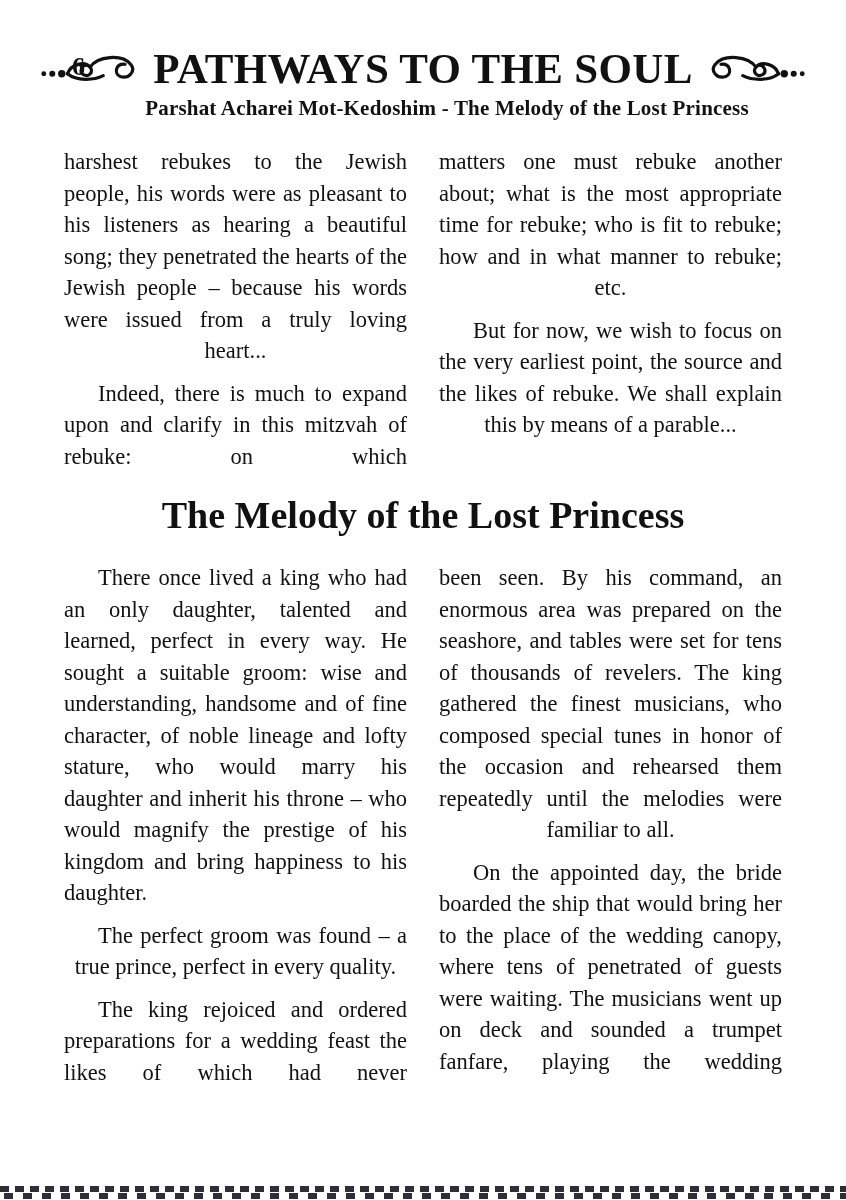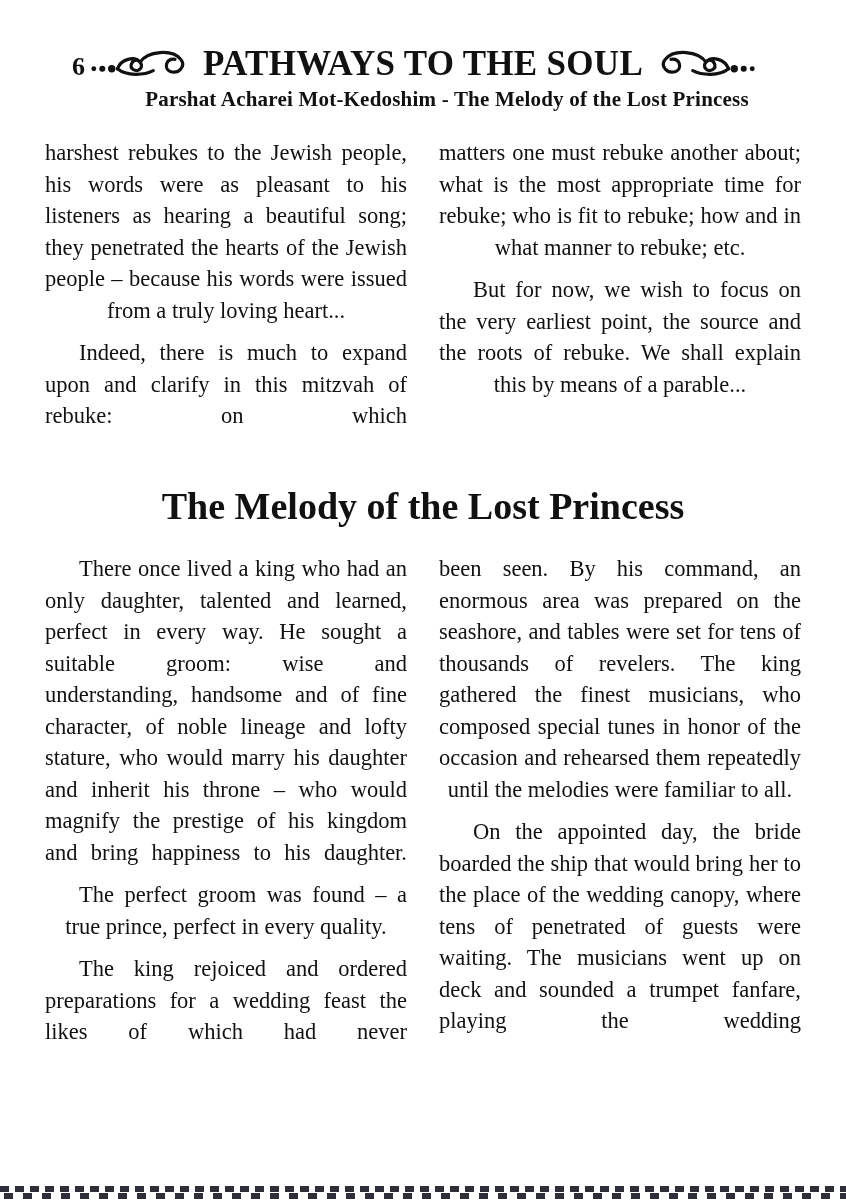--- a/index.html
+++ b/index.html
@@ -14,32 +14,32 @@
   
   .header{position:relative;padding-top:44px;}
   .page-number{
     position:absolute;left:72px;top:52px;
     font-size:26px;font-weight:bold;
   }
   .title-row{
     display:flex;align-items:center;justify-content:center;gap:10px;
   }
   .book-title{
-    font-size:35px;font-weight:bold;letter-spacing:.3px;white-space:nowrap;
+    font-size:43px;font-weight:bold;letter-spacing:.3px;white-space:nowrap;
   }
   .ornament{display:block;}
   .subtitle{
     text-align:center;font-size:21px;font-weight:bold;margin-top:3px;
     letter-spacing:.2px;
     padding-left:48px;
   }
   
   .cols{
     display:flex;gap:32px;
-    padding:0 45px;
+    padding:0 64px;
     margin-top:25px;
   }
   .col{flex:1 1 0;min-width:0;}
   .para{
     font-size:22.5px;
     line-height:31.5px;
     text-align:justify;
     margin:0;
   }
   .para + .para{margin-top:11px;}
@@ -107,21 +107,21 @@
     <div class="subtitle">Parshat Acharei Mot-Kedoshim - The Melody of the Lost Princess</div>
   </div>
 
   <div class="cols sec1">
     <div class="col">
       <p class="para cl">harshest rebukes to the Jewish people, his words were as pleasant to his listeners as hearing a beautiful song; they penetrated the hearts of the Jewish people – because his words were issued from a truly loving heart...</p>
       <p class="para ind jl">Indeed, there is much to expand upon and clarify in this mitzvah of rebuke: on which</p>
     </div>
     <div class="col">
       <p class="para cl">matters one must rebuke another about; what is the most appropriate time for rebuke; who is fit to rebuke; how and in what manner to rebuke; etc.</p>
-      <p class="para ind cl">But for now, we wish to focus on the very earliest point, the source and the roots of rebuke. We shall explain this by means of a parable...</p>
+      <p class="para ind cl">But for now, we wish to focus on the very earliest point, the source and the likes of rebuke. We shall explain this by means of a parable...</p>
     </div>
   </div>
 
   <div class="story-heading">The Melody of the Lost Princess</div>
 
   <div class="cols">
     <div class="col">
       <p class="para ind jl">There once lived a king who had an only daughter, talented and learned, perfect in every way. He sought a suitable groom: wise and understanding, handsome and of fine character, of noble lineage and lofty stature, who would marry his daughter and inherit his throne – who would magnify the prestige of his kingdom and bring happiness to his daughter.</p>
       <p class="para ind cl">The perfect groom was found – a true prince, perfect in every quality.</p>
       <p class="para ind jl">The king rejoiced and ordered preparations for a wedding feast the likes of which had never</p>

